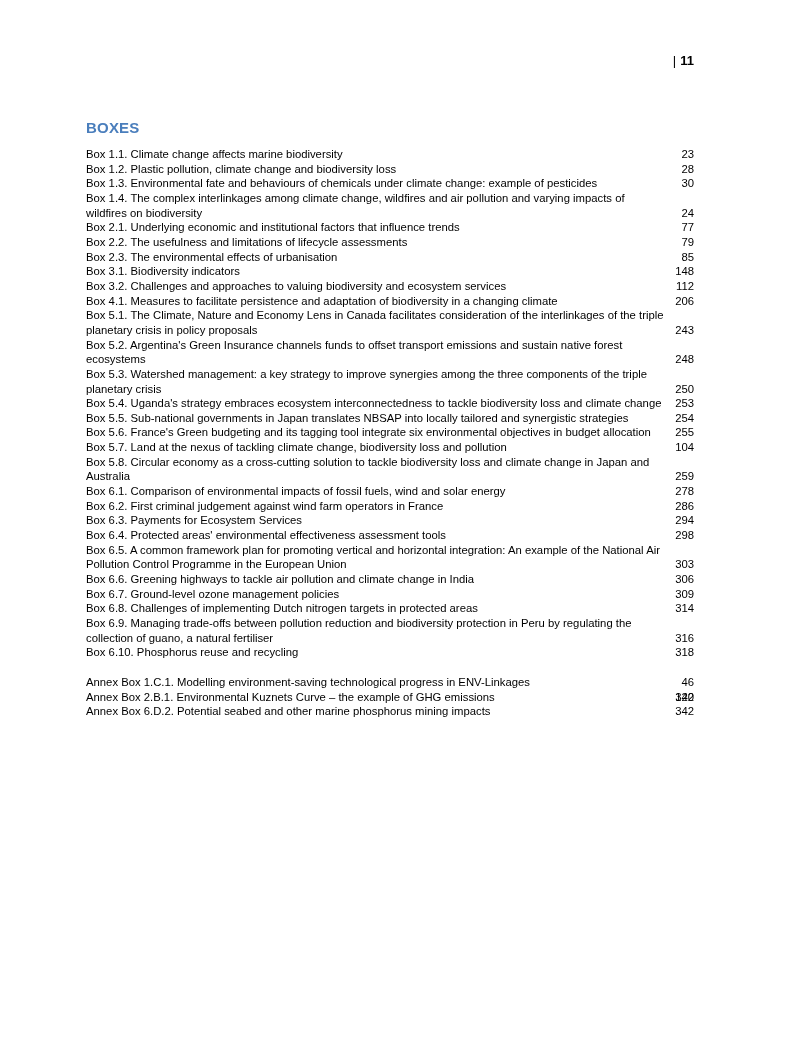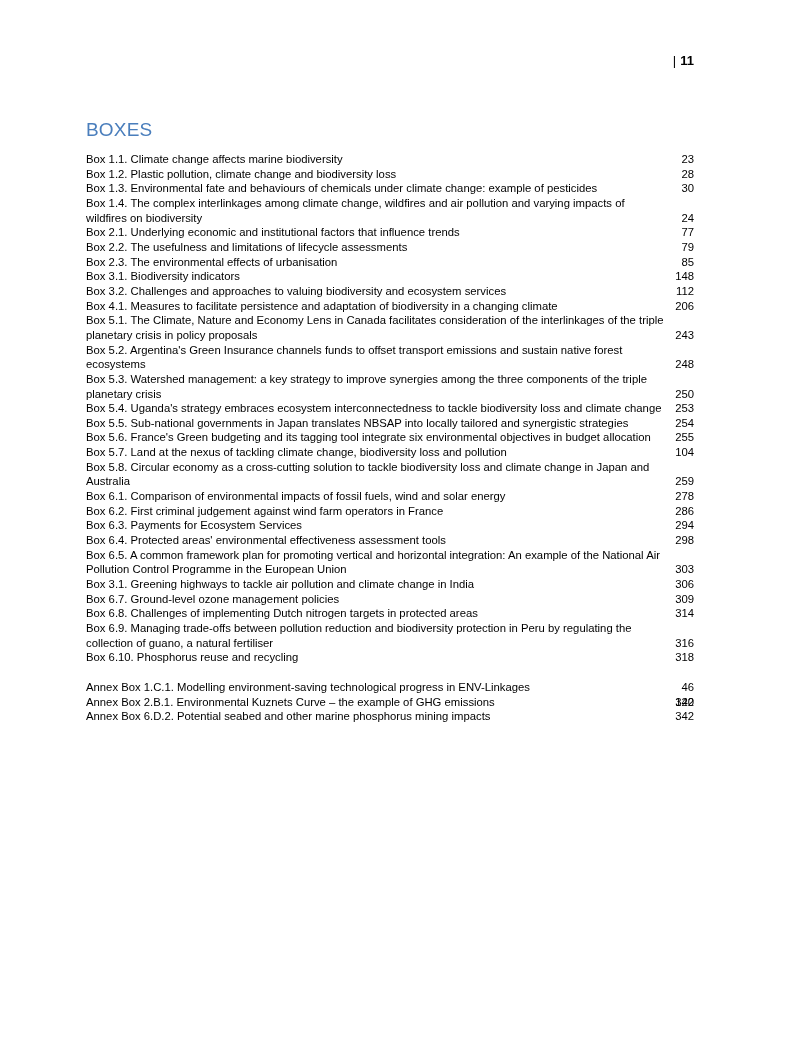--- a/index.html
+++ b/index.html
@@ -25,22 +25,22 @@
   .page-header .sep { font-weight: 400; padding-right: 4px; }
   .page-header .num { font-weight: 700; }
   .content {
     position: absolute;
     top: 119px;
     left: 86px;
     width: 608px;
   }
   .boxes-heading {
     margin: 0 0 11px 0;
-    font-size: 19px;
-    font-weight: 400;
+    font-size: 15px;
+    font-weight: 700;
     letter-spacing: 0.2px;
     color: #4a7ebc;
   }
   .toc-list { width: 608px; }
   .entry {
     position: relative;
     padding-right: 26px;
     font-size: 11.3px;
     line-height: 14.65px;
     text-align: left;
@@ -188,21 +188,21 @@
           <span class="title">Box 6.4. Protected areas' environmental effectiveness assessment tools</span>
           <span class="pagenum">298</span>
         </div>
 
         <div class="entry">
           <span class="title">Box 6.5. A common framework plan for promoting vertical and horizontal integration: An example of the National Air Pollution Control Programme in the European Union</span>
           <span class="pagenum">303</span>
         </div>
 
         <div class="entry">
-          <span class="title">Box 3.1. Greening highways to tackle air pollution and climate change in India</span>
+          <span class="title">Box 6.6. Greening highways to tackle air pollution and climate change in India</span>
           <span class="pagenum">306</span>
         </div>
 
         <div class="entry">
           <span class="title">Box 6.7. Ground-level ozone management policies</span>
           <span class="pagenum">309</span>
         </div>
 
         <div class="entry">
           <span class="title">Box 6.8. Challenges of implementing Dutch nitrogen targets in protected areas</span>

